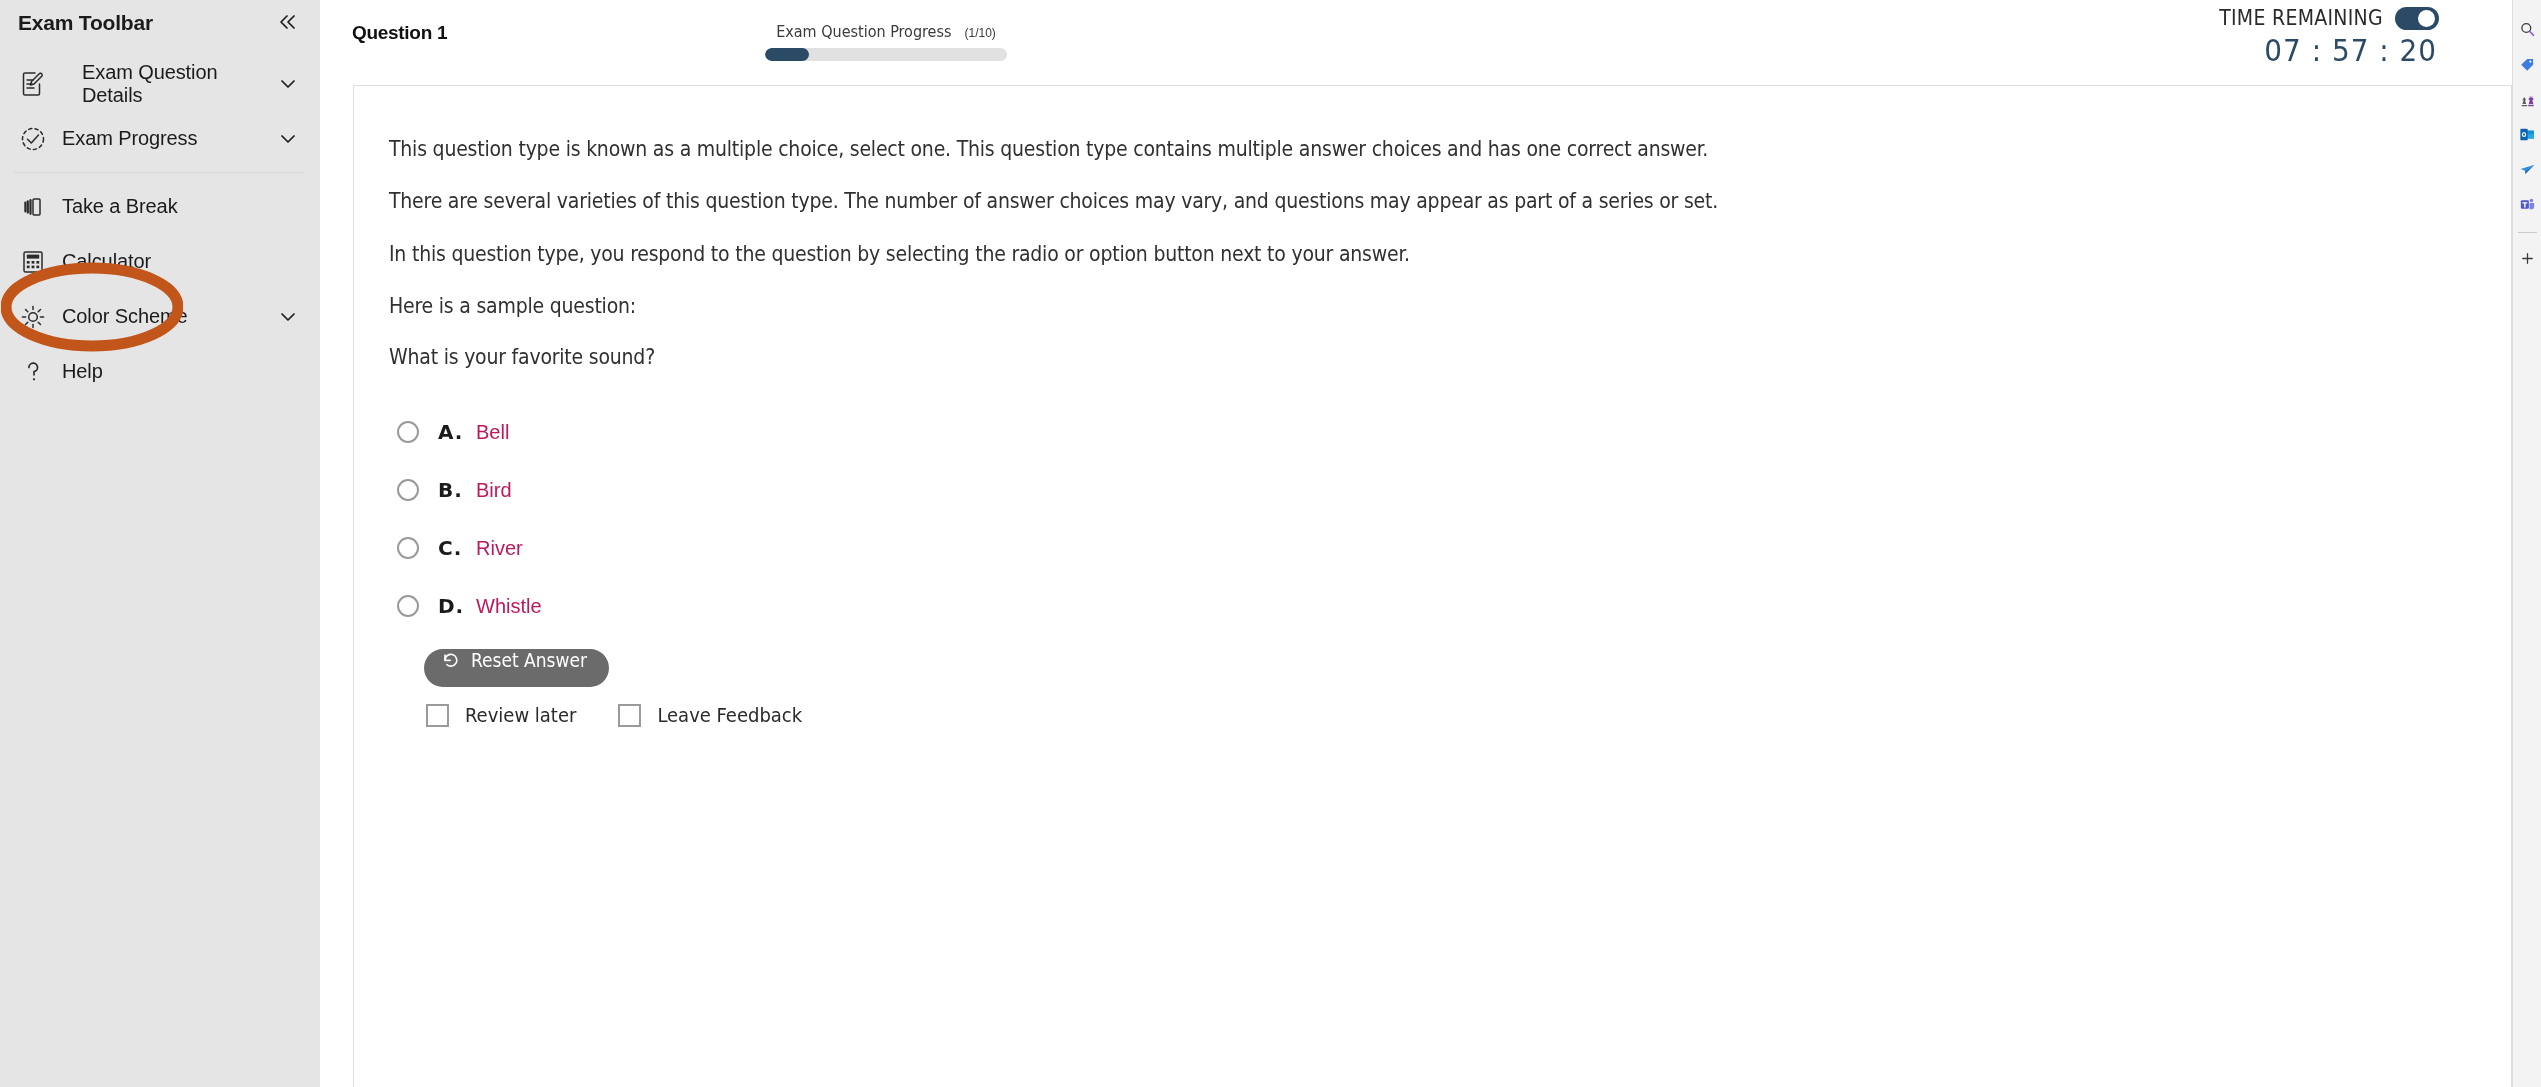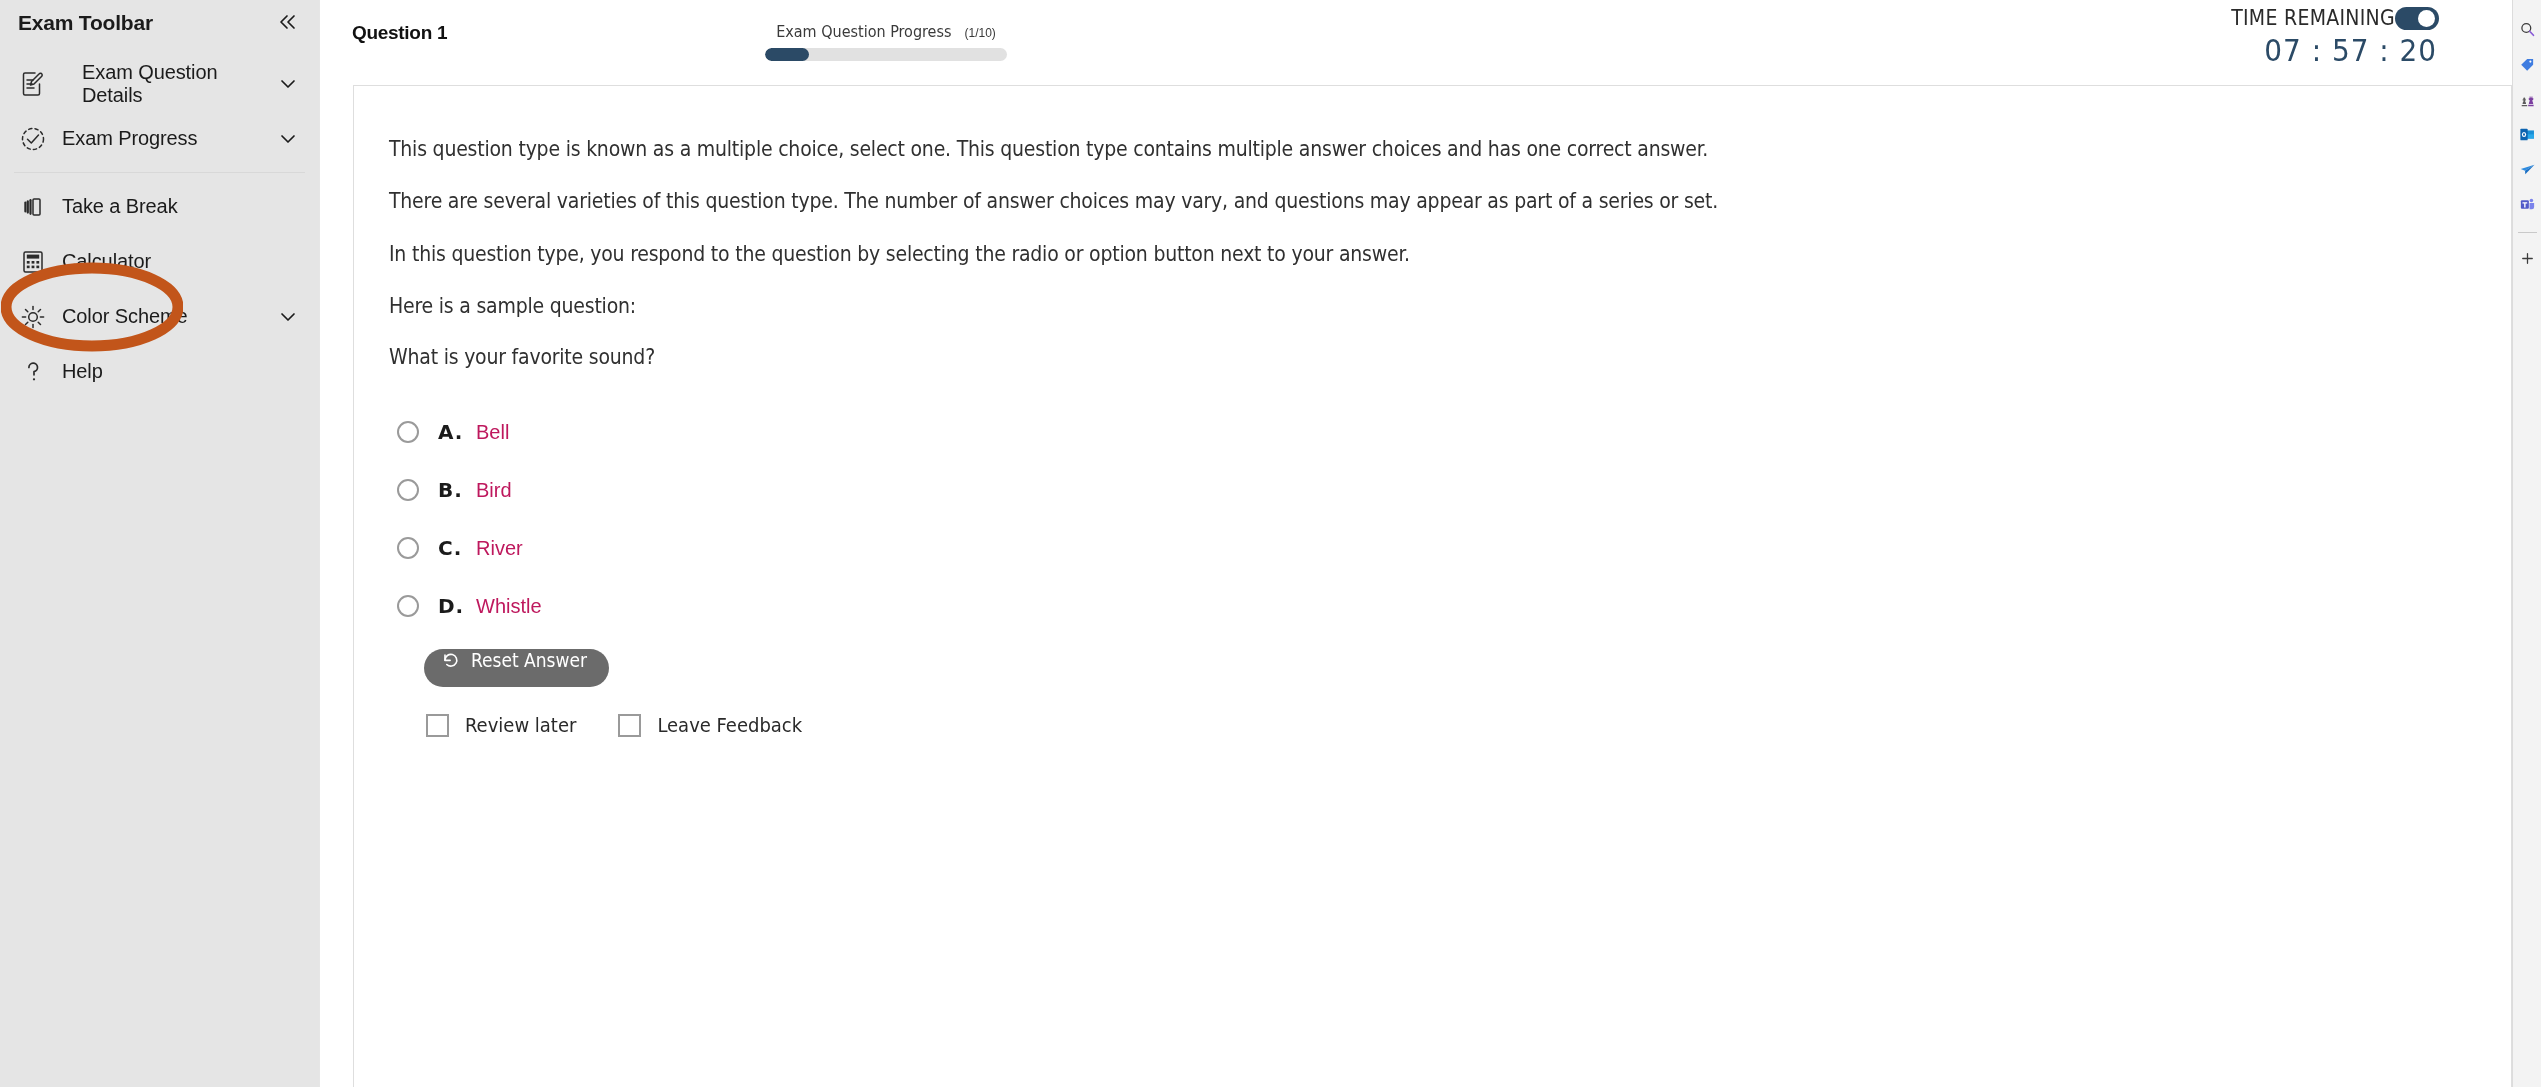--- a/index.html
+++ b/index.html
@@ -157,20 +157,21 @@
   #timer-wrap {
     position: absolute;
     right: 52px;
     top: 6px;
     text-align: right;
   }
   .timer-top {
     display: flex;
     align-items: center;
     justify-content: flex-end;
+    gap: 12px;
   }
   .timer-caption {
     font-size: 21px;
     color: #2a2a2a;
     letter-spacing: 0.3px;
     font-family: "DejaVu Sans", "Liberation Sans", sans-serif;
     font-stretch: condensed;
   }
   .toggle {
     width: 44px;
@@ -275,21 +276,21 @@
     font-size: 19px;
     cursor: pointer;
     font-family: "DejaVu Sans", "Liberation Sans", sans-serif;
     font-stretch: condensed;
   }
   #reset-btn svg { display: block; }
 
   #checkbox-row {
     display: flex;
     align-items: center;
-    margin-top: 26px;
+    margin-top: 16px;
     margin-left: 37px;
     gap: 42px;
   }
   .cb-group {
     display: flex;
     align-items: center;
     gap: 16px;
     cursor: pointer;
   }
   .cb-box {

